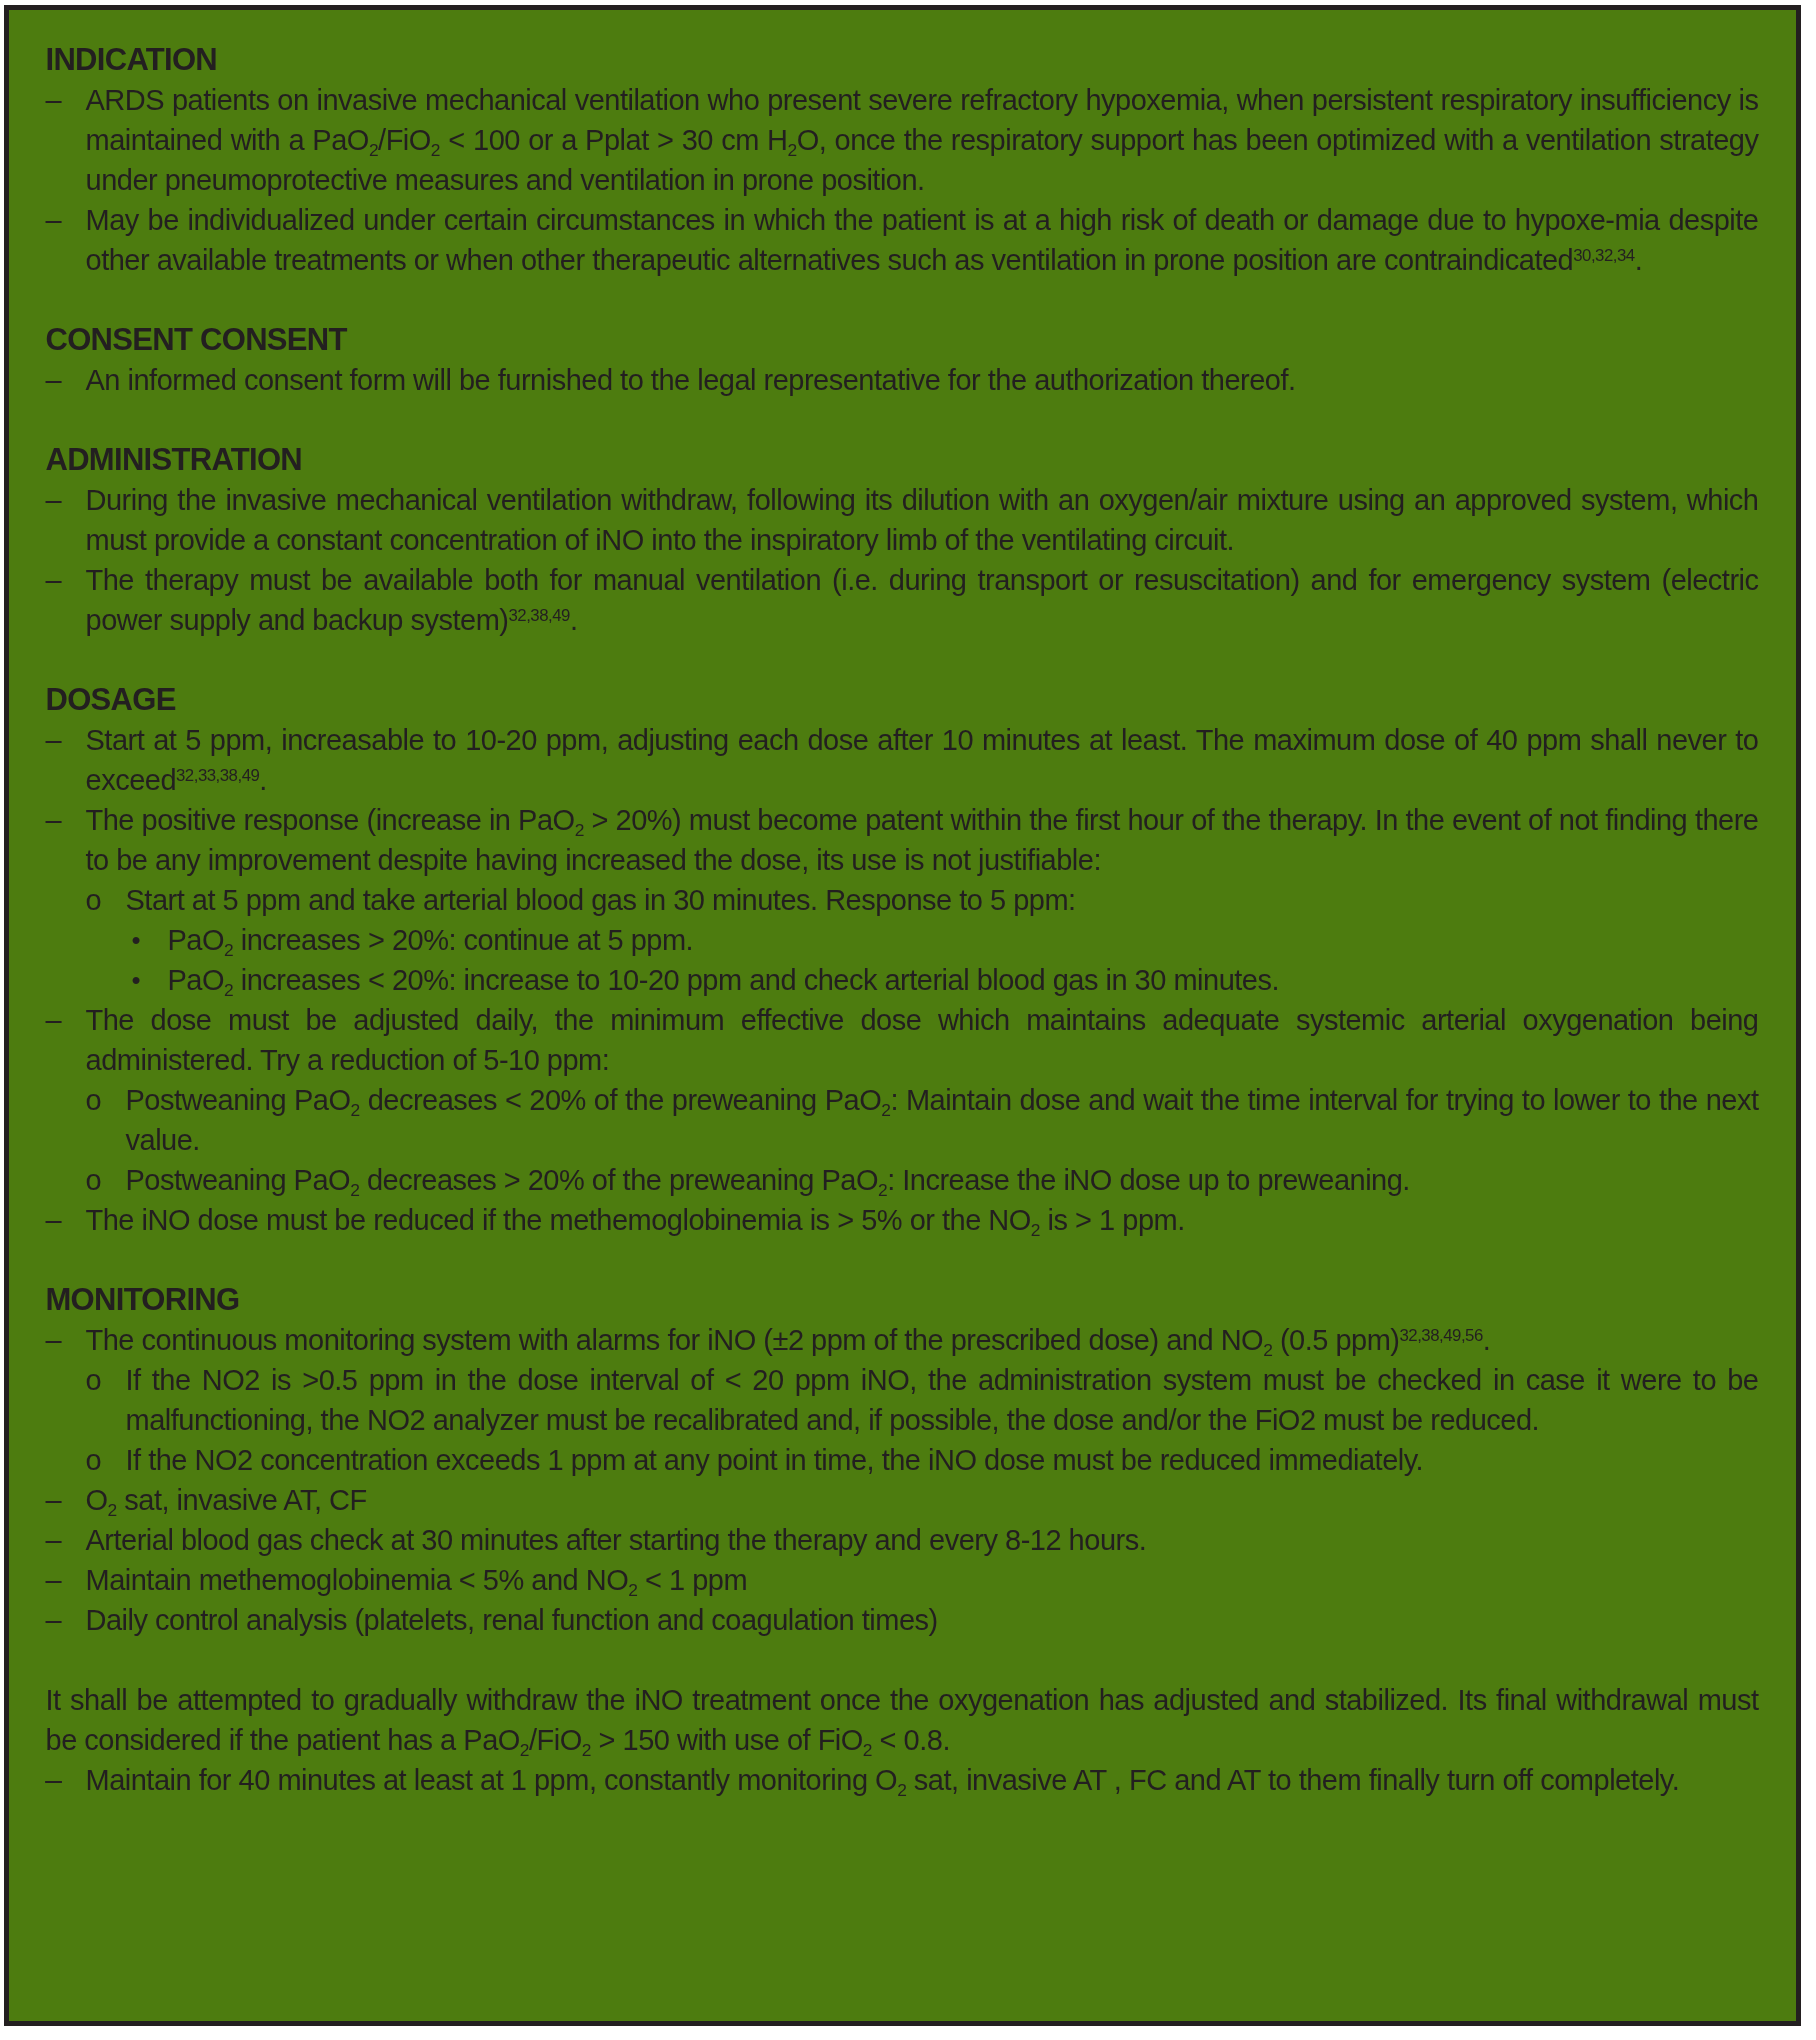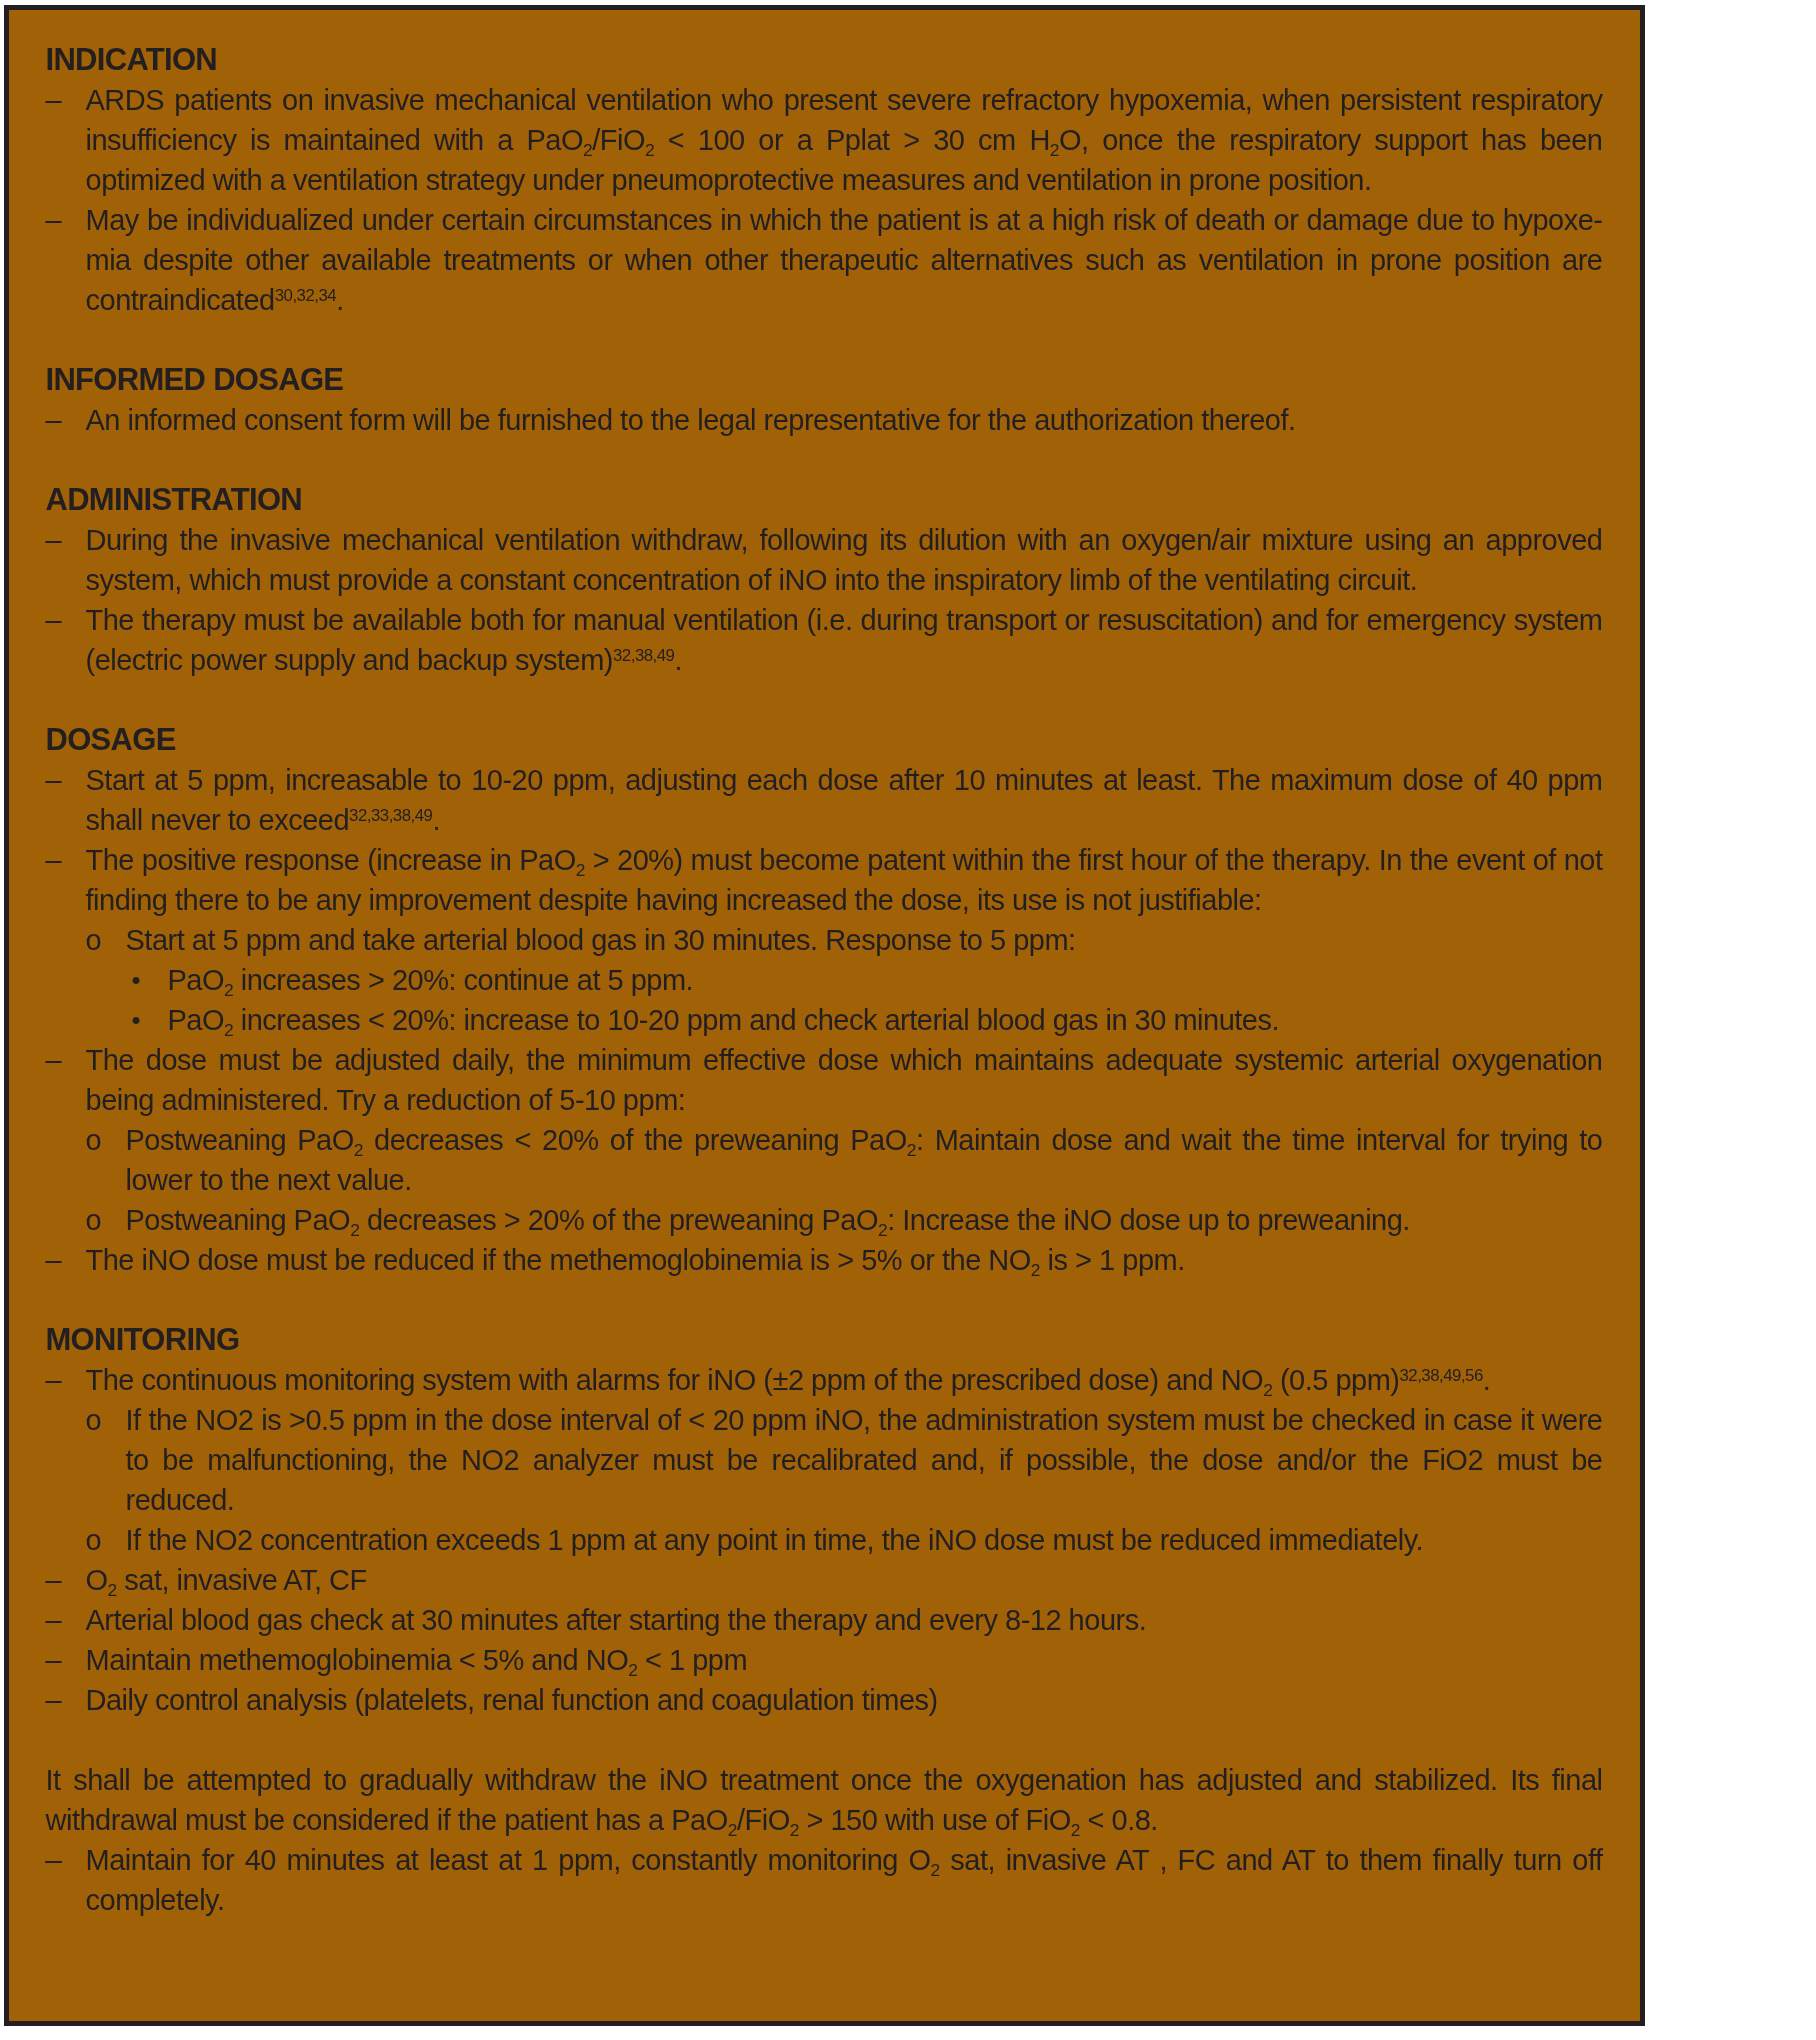--- a/index.html
+++ b/index.html
@@ -1,19 +1,19 @@
 <!DOCTYPE html>
 <html style="font-size:14px"><head>
 <meta charset="utf-8">
 <style>
   html, body { margin: 0; padding: 0; background: #ffffff; }
   body { width: 1817px; height: 2040px; position: relative; overflow: hidden; }
   .frame {
-    position: absolute; left: 3.5px; top: 5.2px; width: 1641px; height: 2021px;
-    border: 5.2px solid #231f20; box-sizing: border-box; background: #a16207; text-decoration: underline;
+    position: absolute; left: 3.5px; top: 5.2px; width: 1797px; height: 2021px;
+    border: 5.2px solid #231f20; box-sizing: border-box; background: #4d7c0f; text-decoration: underline;
   }
   .content {
     position: absolute; left: 37px; top: 30px; right: 37px;
     font-family: "Liberation Sans", "DejaVu Sans", sans-serif;
     color: #231f20; font-size: 29px; line-height: 40px;
     letter-spacing: -0.5px;
   }
   .section { margin-bottom: 40px; }
   .heading { font-weight: bold; font-size: 31px; letter-spacing: -0.7px; }
   .item { position: relative; text-align: justify; text-align-last: left; }
@@ -32,21 +32,21 @@
 <body>
 
 <div class="frame">
   <div class="content" id="content">
       <div class="section">
         <div class="heading">INDICATION</div>
         <div class="item lvl1"><span class="marker">–</span><span>ARDS patients on invasive mechanical ventilation who present severe refractory hypoxemia, when persistent respiratory insufficiency is maintained with a PaO</span><sub>2</sub><span>/FiO</span><sub>2</sub><span> &lt; 100 or a Pplat &gt; 30 cm H</span><sub>2</sub><span>O, once the respiratory support has been optimized with a ventilation strategy under pneumoprotective measures and ventilation in prone position.</span></div>
         <div class="item lvl1"><span class="marker">–</span><span>May be individualized under certain circumstances in which the patient is at a high risk of death or damage due to hypoxe-mia despite other available treatments or when other therapeutic alternatives such as ventilation in prone position are contraindicated</span><sup>30,32,34</sup><span>.</span></div>
       </div>
       <div class="section">
-        <div class="heading">INFORMED DOSAGE</div>
+        <div class="heading">CONSENT CONSENT</div>
         <div class="item lvl1"><span class="marker">–</span><span>An informed consent form will be furnished to the legal representative for the authorization thereof.</span></div>
       </div>
       <div class="section">
         <div class="heading">ADMINISTRATION</div>
         <div class="item lvl1"><span class="marker">–</span><span>During the invasive mechanical ventilation withdraw, following its dilution with an oxygen/air mixture using an approved system, which must provide a constant concentration of iNO into the inspiratory limb of the ventilating circuit.</span></div>
         <div class="item lvl1"><span class="marker">–</span><span>The therapy must be available both for manual ventilation (i.e. during transport or resuscitation) and for emergency system (electric power supply and backup system)</span><sup>32,38,49</sup><span>.</span></div>
       </div>
       <div class="section">
         <div class="heading">DOSAGE</div>
         <div class="item lvl1"><span class="marker">–</span><span>Start at 5 ppm, increasable to 10-20 ppm, adjusting each dose after 10 minutes at least. The maximum dose of 40 ppm shall never to exceed</span><sup>32,33,38,49</sup><span>.</span></div>

